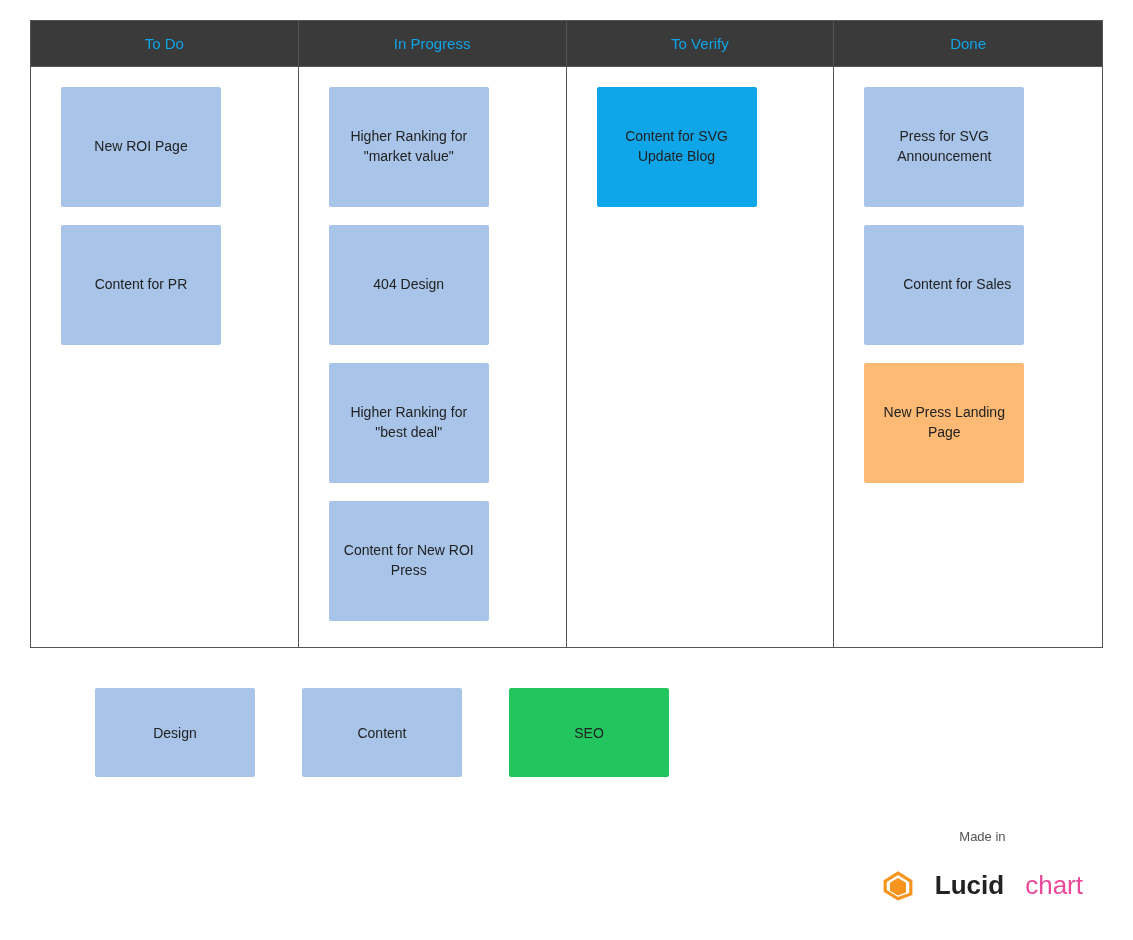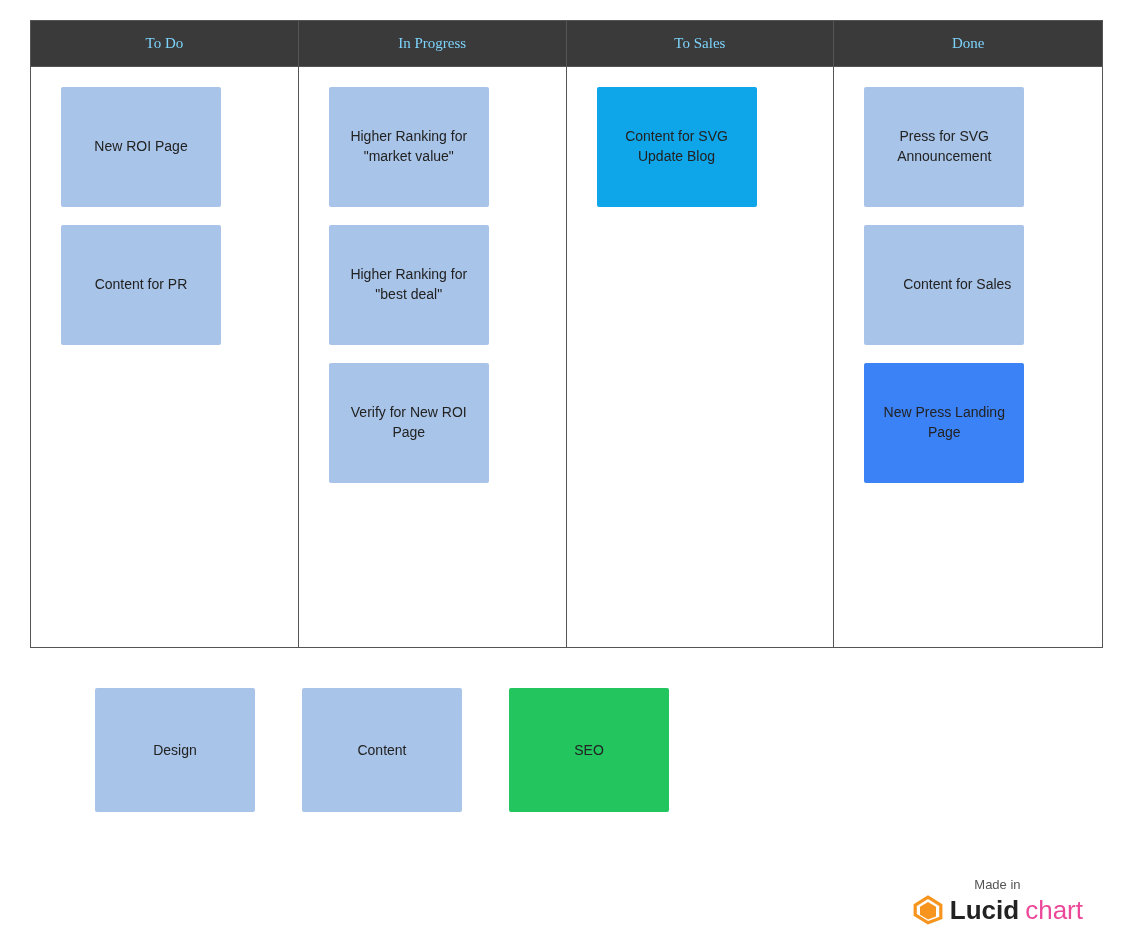--- a/index.html
+++ b/index.html
@@ -25,27 +25,26 @@
 
     .kanban-column {
       border-right: 1.5px solid #555;
     }
     .kanban-column:last-child {
       border-right: none;
     }
 
     .kanban-header {
       background: #3a3a3a;
-      color: #7dd3fc;
+      color: #0ea5e9;
       text-align: center;
       padding: 14px 10px;
       font-size: 15px;
       font-weight: 400;
       border-bottom: 1.5px solid #555;
-      font-family: Liberation Serif, serif;
     }
 
     .kanban-body {
       padding: 20px 30px;
       display: flex;
       flex-direction: column;
       gap: 18px;
       min-height: 580px;
     }
 
@@ -75,44 +74,45 @@
 
     .legend-item {
       display: flex;
       align-items: center;
       justify-content: center;
       text-align: center;
       font-size: 14px;
       color: #222;
       border-radius: 2px;
       width: 160px;
-      height: 124px;
+      height: 89px;
     }
 
     
     .footer {
       position: absolute;
-      bottom: 14px;
+      bottom: 38px;
       right: 50px;
       display: flex;
       flex-direction: column;
       align-items: center;
     }
 
     .made-in-text {
       font-size: 13px;
       color: #555;
       margin-bottom: 2px;
     }
 
     .lucidchart-logo {
       display: flex;
-      align-items: center;
-      gap: 6px;
+      align-items: flex-start;
+      gap: 21px;
       font-size: 26px;
+      margin-top: 24px;
     }
 
     
     .lc-icon-svg {
       width: 32px;
       height: 32px;
     }
   </style>
 </head>
 <body>
@@ -124,36 +124,37 @@
         <div class="kanban-header">To Do</div>
         <div class="kanban-body">
           <div class="kanban-card" style="background-color: rgb(168, 196, 232);">New ROI Page</div>
           <div class="kanban-card" style="background-color: rgb(168, 196, 232);">Content for PR</div>
         </div>
       </div>
       <div class="kanban-column">
         <div class="kanban-header">In Progress</div>
         <div class="kanban-body">
           <div class="kanban-card" style="background-color: rgb(168, 196, 232);">Higher Ranking for "market value"</div>
+          <div class="kanban-card" style="background-color: rgb(168, 196, 232);">404 Design</div>
           <div class="kanban-card" style="background-color: rgb(168, 196, 232);">Higher Ranking for "best deal"</div>
-          <div class="kanban-card" style="background-color: rgb(168, 196, 232);">Verify for New ROI Page</div>
+          <div class="kanban-card" style="background-color: rgb(168, 196, 232);">Content for New ROI Press</div>
         </div>
       </div>
       <div class="kanban-column">
-        <div class="kanban-header">To Sales</div>
+        <div class="kanban-header">To Verify</div>
         <div class="kanban-body">
           <div class="kanban-card" style="background-color: #0ea5e9;">Content for SVG Update Blog</div>
         </div>
       </div>
       <div class="kanban-column">
         <div class="kanban-header">Done</div>
         <div class="kanban-body">
           <div class="kanban-card" style="background-color: rgb(168, 196, 232);">Press for SVG Announcement</div>
           <div class="kanban-card" style="background-color: rgb(168, 196, 232); padding-left: 36px;">Content for Sales</div>
-          <div class="kanban-card" style="background-color: #3b82f6;">New Press Landing Page</div>
+          <div class="kanban-card" style="background-color: #fdba74;">New Press Landing Page</div>
         </div>
       </div>
     </div>
 
   <div class="legend-row" id="legend-row">
   <div class="legend-item" style="background-color: rgb(168, 196, 232);">Design</div>
       <div class="legend-item" style="background-color: rgb(168, 196, 232);">Content</div>
       <div class="legend-item" style="background-color: #22c55e;">SEO</div>
     </div>
 

